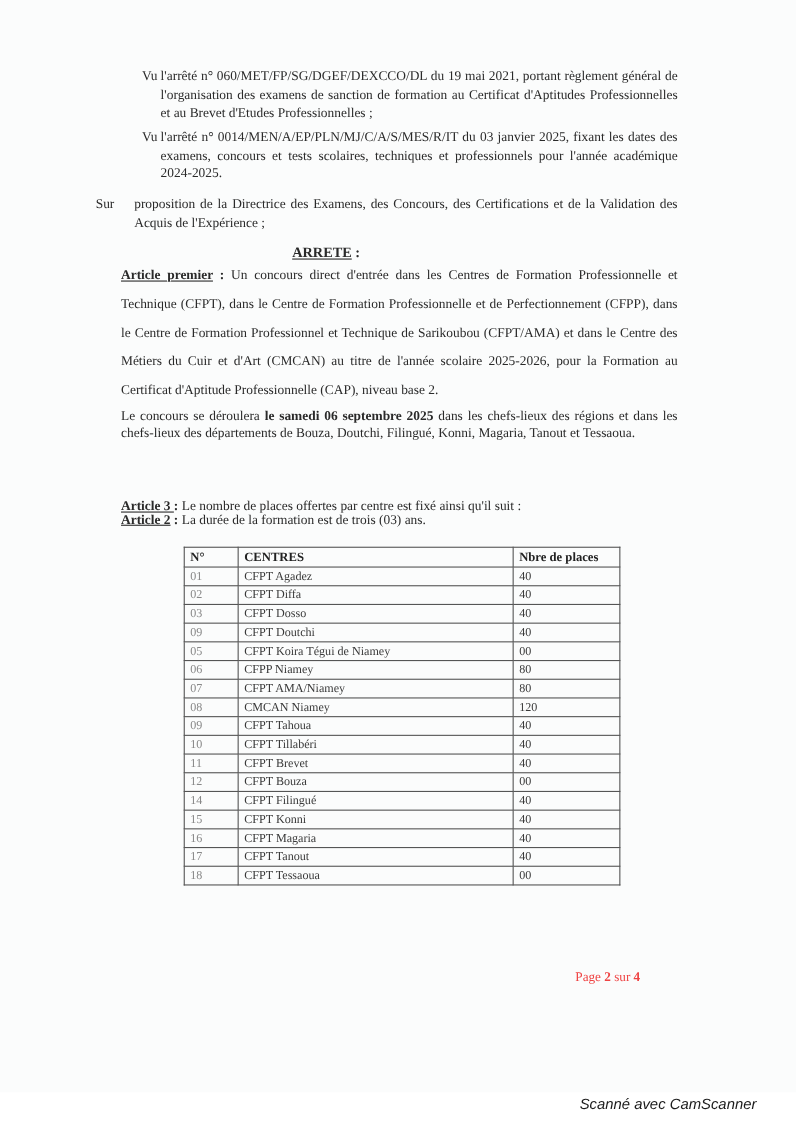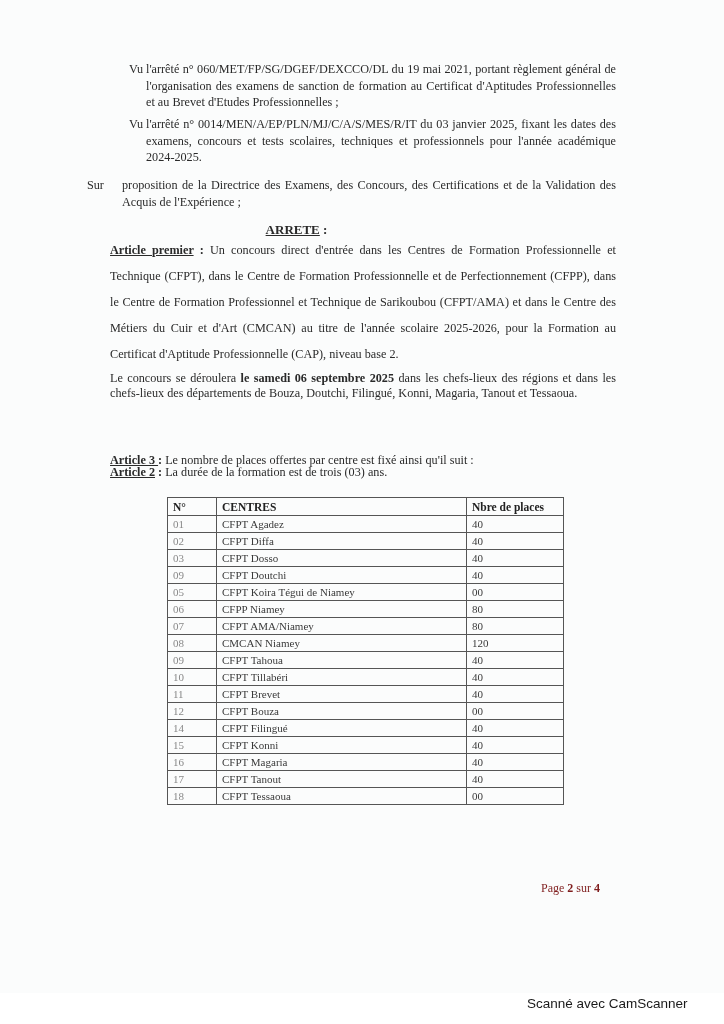--- a/index.html
+++ b/index.html
@@ -35,26 +35,26 @@
     position: absolute; left: 167px; top: 497px; width: 397px; border-collapse: collapse;
     font-size: 11px; color: #3a3a3a;
   }
   table.centres th, table.centres td {
     border: 1px solid #555; padding: 0 5px; height: 16px; text-align: left; font-weight: normal;
   }
   table.centres th { font-weight: bold; color: #222; font-size: 11.5px; height: 17px; }
   table.centres td.num { color: #888; width: 38px; }
   table.centres td.cap { width: 86px; }
   .pagenum {
-    position: absolute; left: 541px; top: 881px; font-size: 12px; color: #7f1d1d;
+    position: absolute; left: 523px; top: 881px; font-size: 12px; color: #ef4444;
   }
   .pagenum b { font-weight: bold; }
   .watermark {
     position: absolute; left: 527px; top: 996px; font-family: "Liberation Sans", sans-serif;
-    font-size: 13.5px; color: #1a1a1a;
+    font-size: 13.5px; color: #1a1a1a; font-style: italic;
   }
 </style>
 </head>
 <body>
 
 <div class="page">
 
   <div class="vu" style="top:61px;">
     <span class="kw">Vu</span>
     <div class="txt">l'arrêté n° 060/MET/FP/SG/DGEF/DEXCCO/DL du 19 mai 2021, portant règlement général de l'organisation des examens de sanction de formation au Certificat d'Aptitudes Professionnelles et au Brevet d'Etudes Professionnelles ;</div>

